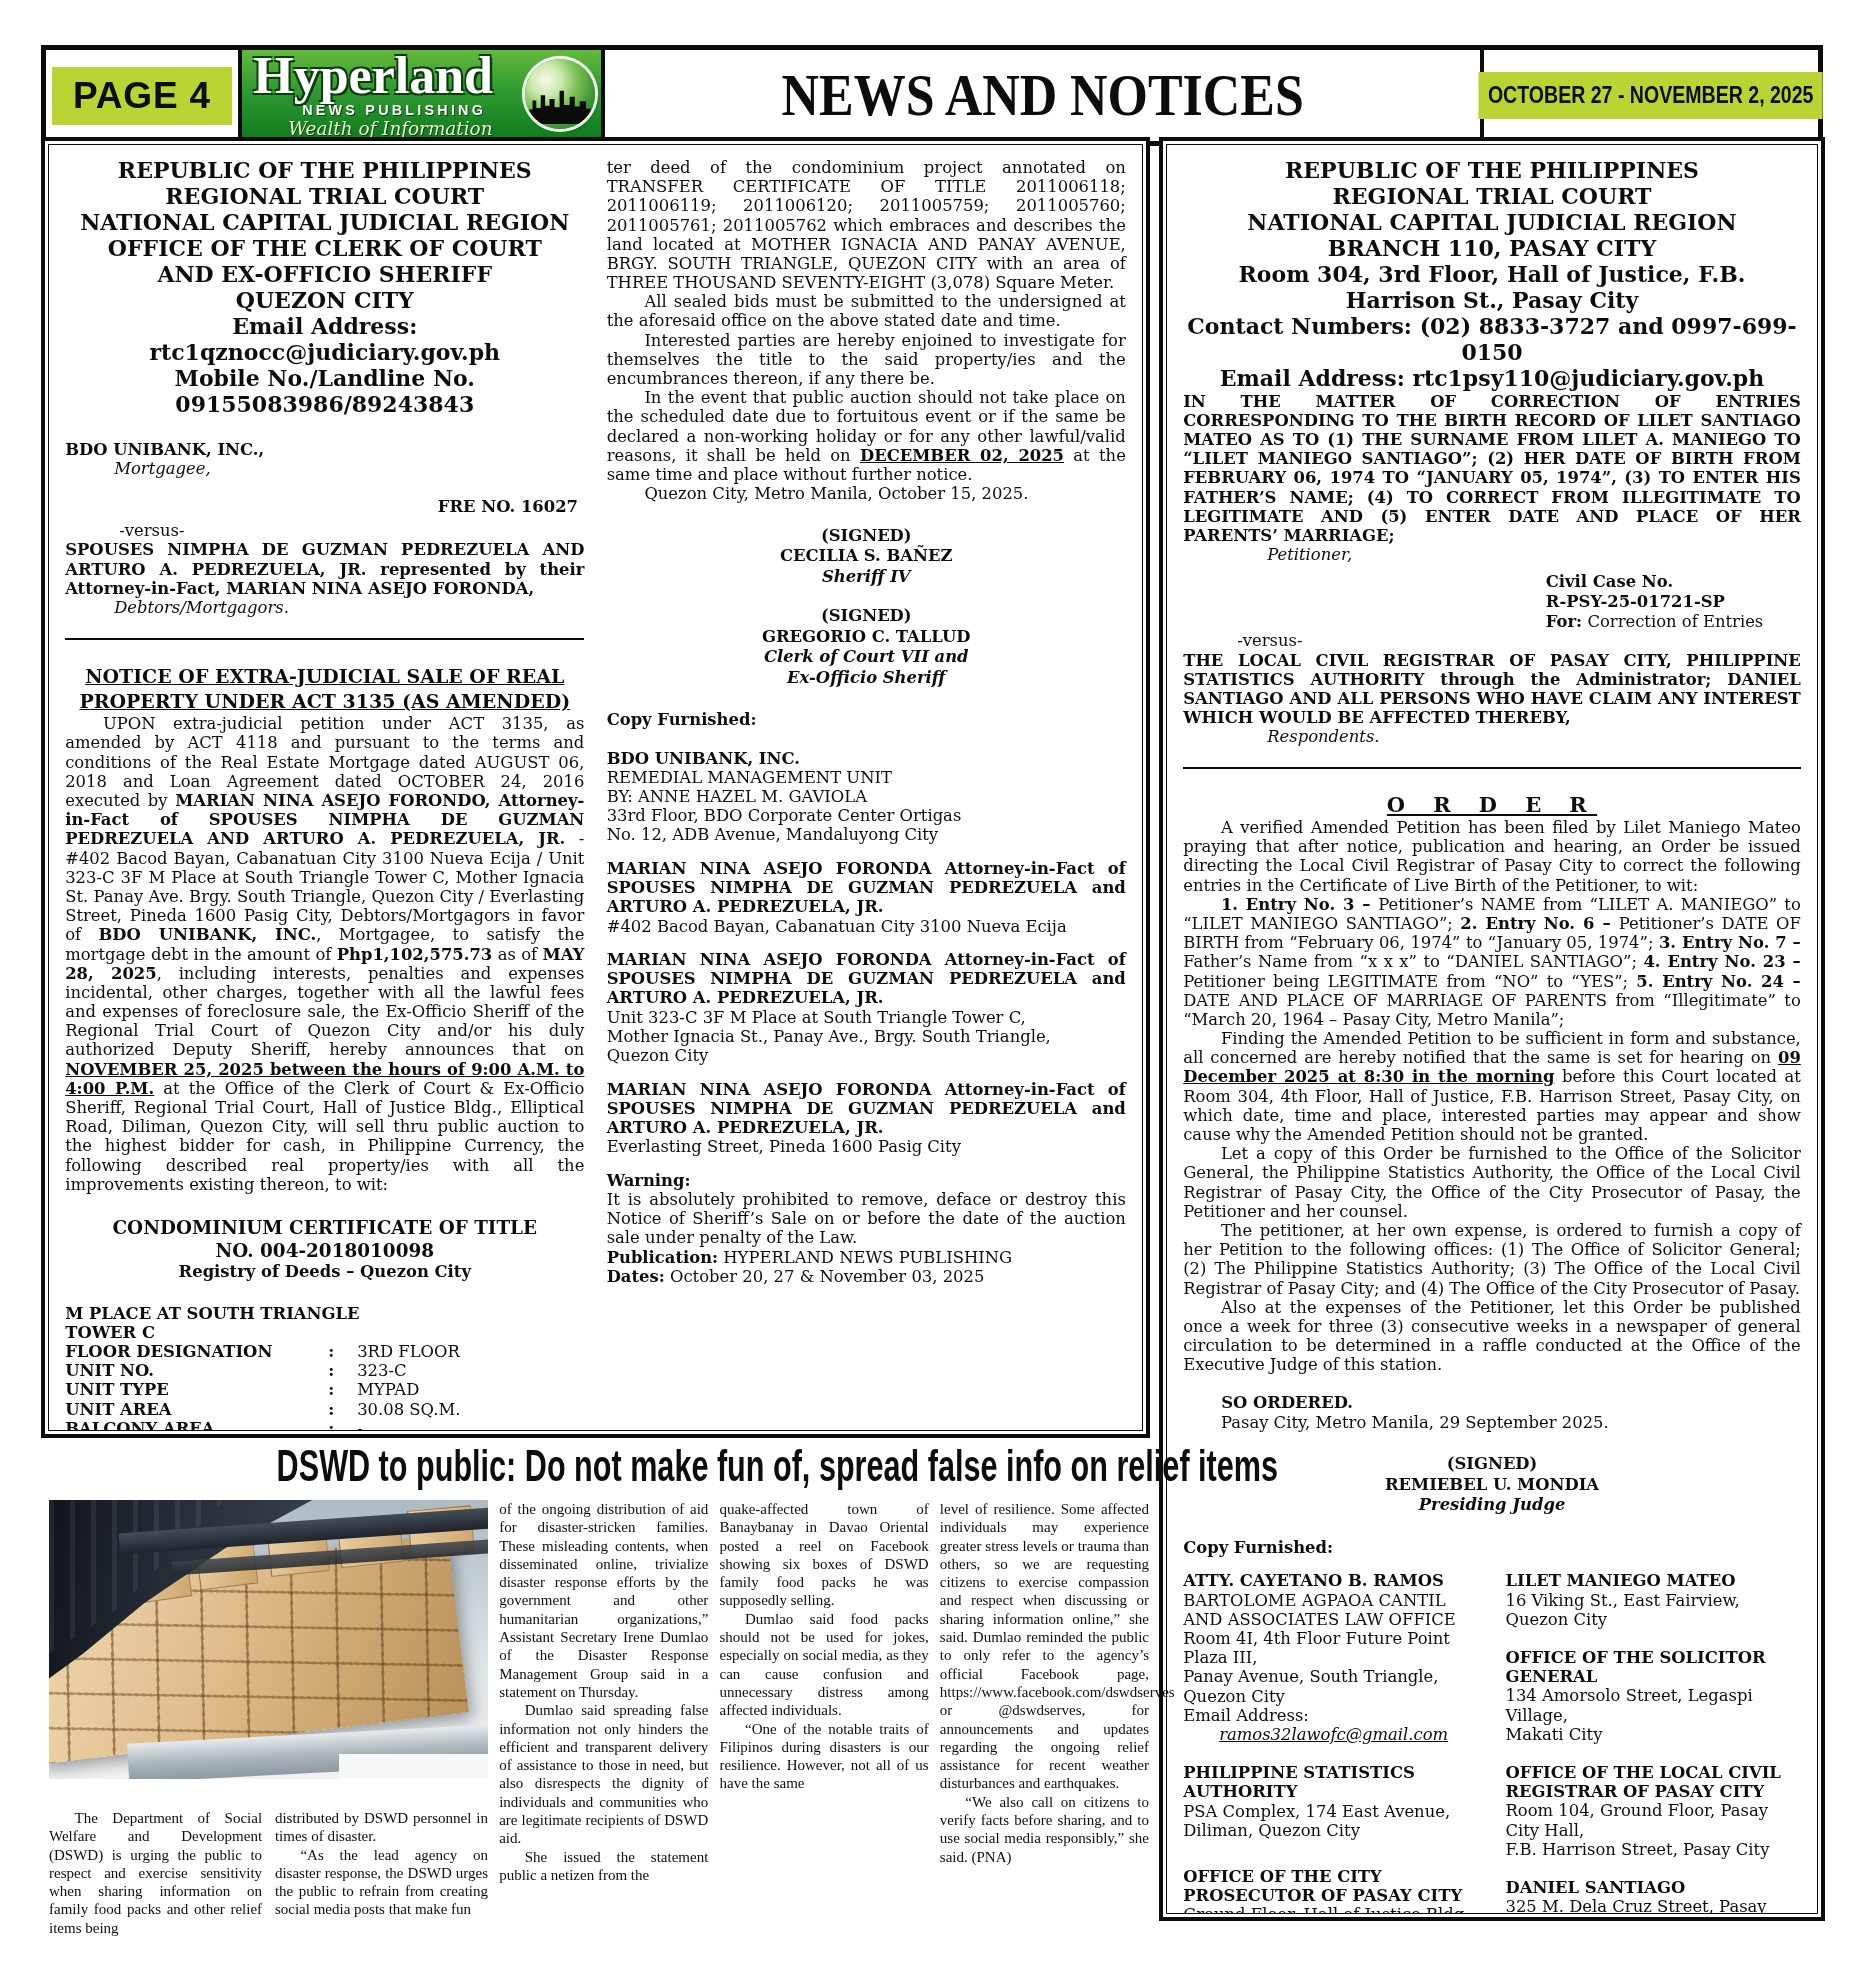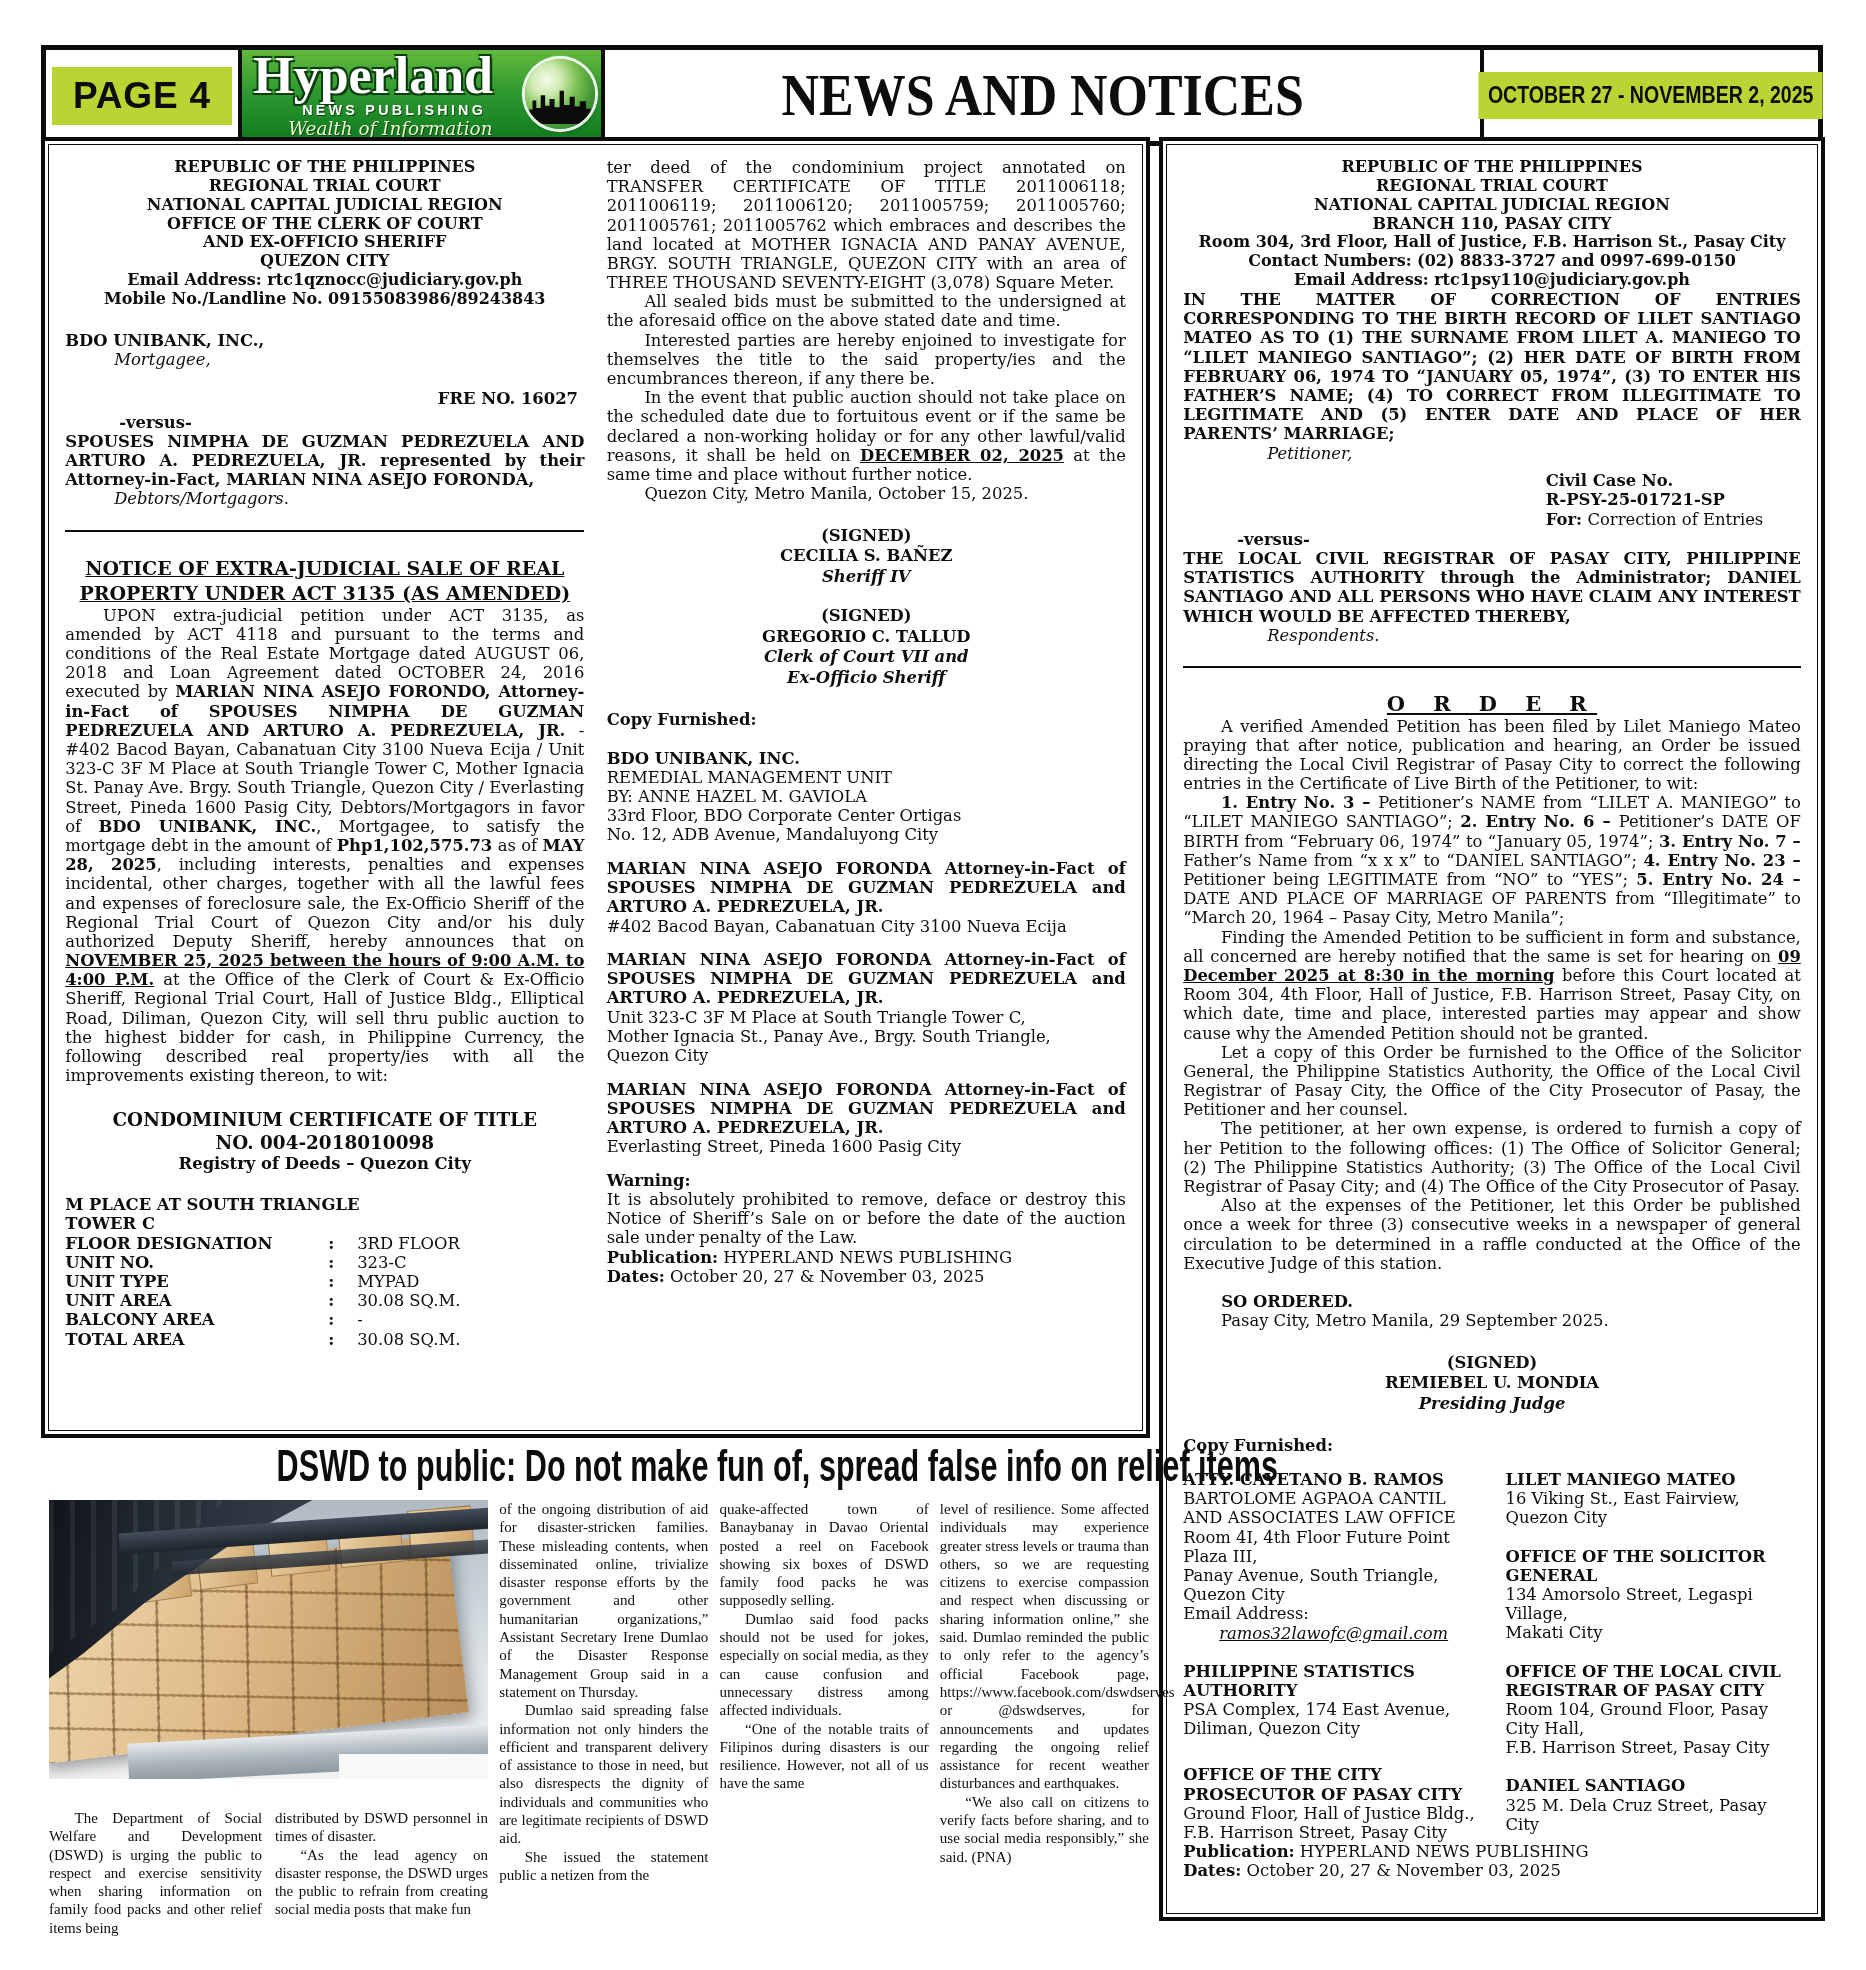--- a/index.html
+++ b/index.html
@@ -38,39 +38,39 @@
   
   .box{position:absolute;border:4.8px solid #0c0c0c;padding:3.2px;box-sizing:border-box;background:#fff;}
   .box-inner{border:1.6px solid #0c0c0c;height:100%;box-sizing:border-box;padding:12.8px 16px;overflow:hidden;}
   .box.qc{left:41px;top:137px;width:1109px;height:1301px;}
   .box.pasay{left:1159px;top:137px;width:666px;height:1784px;}
   .qc-cols{display:flex;gap:22.3px;height:100%;}
   .qc-col{flex:1;min-width:0;}
 
   .nt{font-size:16.4px;line-height:1.17;}
   .b{font-weight:bold;} .i{font-style:italic;} .rgt{text-align:right;}
-  .courthead{font-weight:bold;text-align:center;font-size:16px;line-height:1.18;}
+  .courthead{font-weight:bold;text-align:center;font-size:22px;line-height:1.18;}
   p.np{margin:0;text-align:justify;}
   p.ind{text-indent:2.3em;}
   .mt6{margin-top:4.8px;} .mt10{margin-top:8px;} .mt18{margin-top:14.4px;}
   .mt24{margin-top:19px;} .mt28{margin-top:22.3px;} .mt34{margin-top:27px;}
   .rule{border:none;border-top:2.4px solid #0d0d0d;margin:21px 0 24px 0;}
   .notice-title{font-weight:bold;font-size:19px;line-height:1.32;text-align:center;text-decoration:underline;}
   .cctt{font-weight:bold;font-size:18.4px;line-height:1.25;text-align:center;}
   .cctr{font-weight:bold;font-size:16.4px;text-align:center;}
   .prop-head{font-weight:bold;white-space:pre-line;}
   .prop-row{display:grid;grid-template-columns:263px 29px 1fr;}
   .prop-row .pl{font-weight:bold;}
   .sigblk{text-align:center;line-height:1.25;}
   .cf-lines{white-space:pre-line;}
   .order-title{text-align:center;font-weight:bold;font-size:21px;letter-spacing:10.4px;text-decoration:underline;}
   .caseblk{width:255px;margin-left:auto;line-height:1.2;}
   .cf2{display:flex;gap:27px;}
   .cf2 > div{flex:1;min-width:0;}
-  .vs{padding-left:54px;font-weight:bold;}
+  .vs{padding-left:54px;font-weight:normal;}
   .rolelab{padding-left:84px;font-style:italic;}
 
   
   .headline{position:absolute;left:41px;top:1440px;width:1109px;text-align:center;}
   .headline span{display:inline-block;font-family:"Liberation Sans",sans-serif;font-weight:bold;
                  font-size:45px;white-space:nowrap;transform:scaleX(.68);transform-origin:center;}
   .article{position:absolute;left:49px;top:1500px;width:1100px;height:467px;display:flex;gap:11.2px;
            font-family:"Liberation Serif",serif;font-size:15px;line-height:1.22;}
   .art-left{flex:0 0 439px;width:439px;}
   .art-left-cols{display:flex;gap:12.8px;margin-top:30px;}

